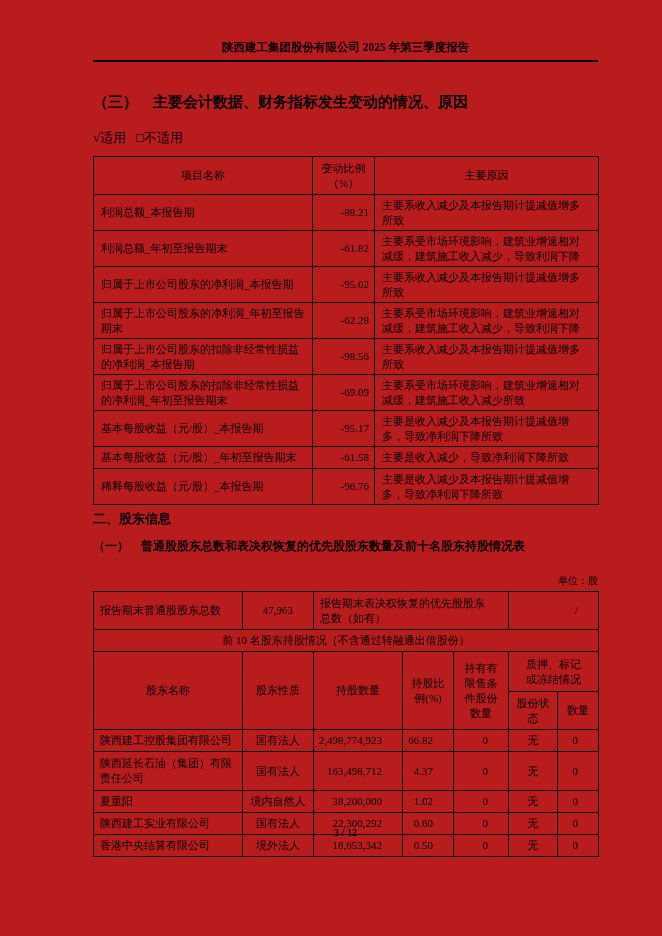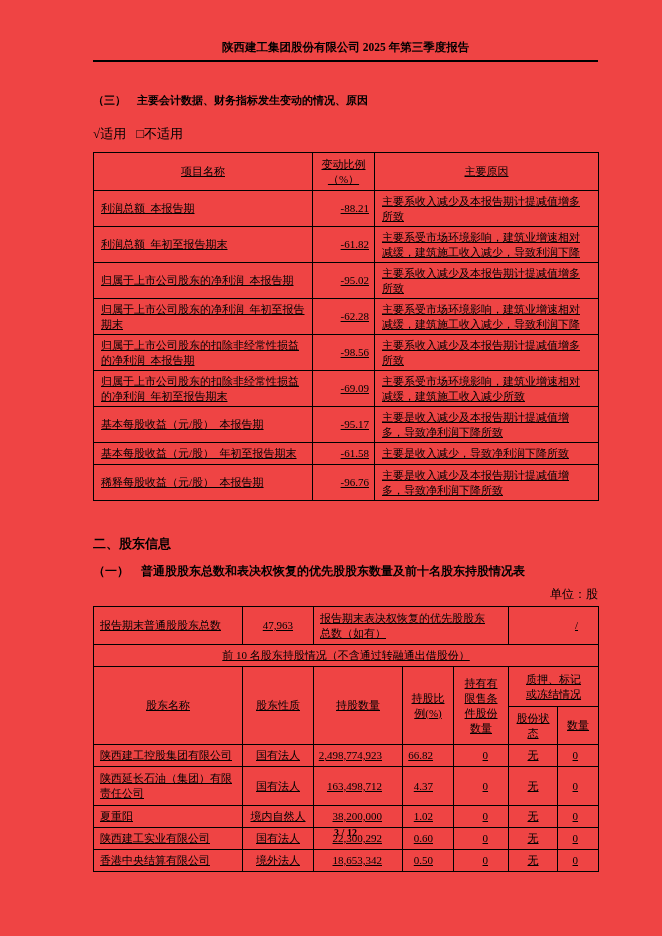--- a/index.html
+++ b/index.html
@@ -1,50 +1,50 @@
 <!DOCTYPE html>
 <html><head>
 <meta charset="utf-8">
 <style>
   html,body { margin:0; padding:0; background:#ffffff; }
   .page {
-    position:relative; width:662px; height:936px; background:#ef4444;
+    position:relative; width:662px; height:936px; background:#b91c1c;
     font-family:"Liberation Serif","DejaVu Serif",serif; color:#000000;
     overflow:hidden;
   }
   .content { position:absolute; left:93px; top:0; width:505px; }
 
   .doc-header {
     margin-top:40px; text-align:center; font-weight:bold; font-size:11.5px;
     padding-bottom:5px; border-bottom:2px solid #000;
   }
-  .sec-title { margin-top:31px; font-size:11px; font-weight:bold; }
+  .sec-title { margin-top:31px; font-size:15px; font-weight:bold; }
   .applicable { margin-top:17px; font-size:13px; }
   .applicable span { margin-right:10px; }
 
-  table { border-collapse:collapse; table-layout:fixed; width:505px; font-size:11px;text-decoration:underline; }
+  table { border-collapse:collapse; table-layout:fixed; width:505px; font-size:11px; }
   td, th {
     border:1px solid #000; font-weight:normal; vertical-align:middle;
     line-height:15px; padding:1px 4px; overflow:hidden; word-break:break-all;
   }
   th { text-align:center; }
 
   
   .t1 { margin-top:9px; }
   .t1 .rh td, .t1 .rh th { height:35px; }
   .t1 .r2 td { height:33px; }
   .t1 .r1 td { height:19px; }
   .t1 .c-item  { text-align:left;  padding-left:7px; }
   .t1 .c-ratio { text-align:right; padding-right:5px; }
   .t1 .c-reason{ text-align:left;  padding-left:7px; padding-right:10px; }
 
   
-  .sec2-title { margin-top:34px; font-size:13px; font-weight:bold; }
+  .sec2-title { margin-top:5px; font-size:13px; font-weight:bold; }
   .sec2-sub   { margin-top:10px; font-size:12px; font-weight:bold; }
-  .unit-line  { margin-top:6px; text-align:right; font-size:12px; }
+  .unit-line  { margin-top:19px; text-align:right; font-size:10px; }
 
   
   .t2 { margin-top:3px; }
   .t2 .a-l { text-align:left;  padding-left:6px; }
   .t2 .a-r { text-align:right; padding-right:20px; }
   .t2 .a-c { text-align:center; }
   .t2 .rA td  { height:35px; }
   .t2 .rCap td{ height:19px; text-align:center; }
   .t2 .rH1 th { height:37px; }
   .t2 .rH2 th { height:35px; }

